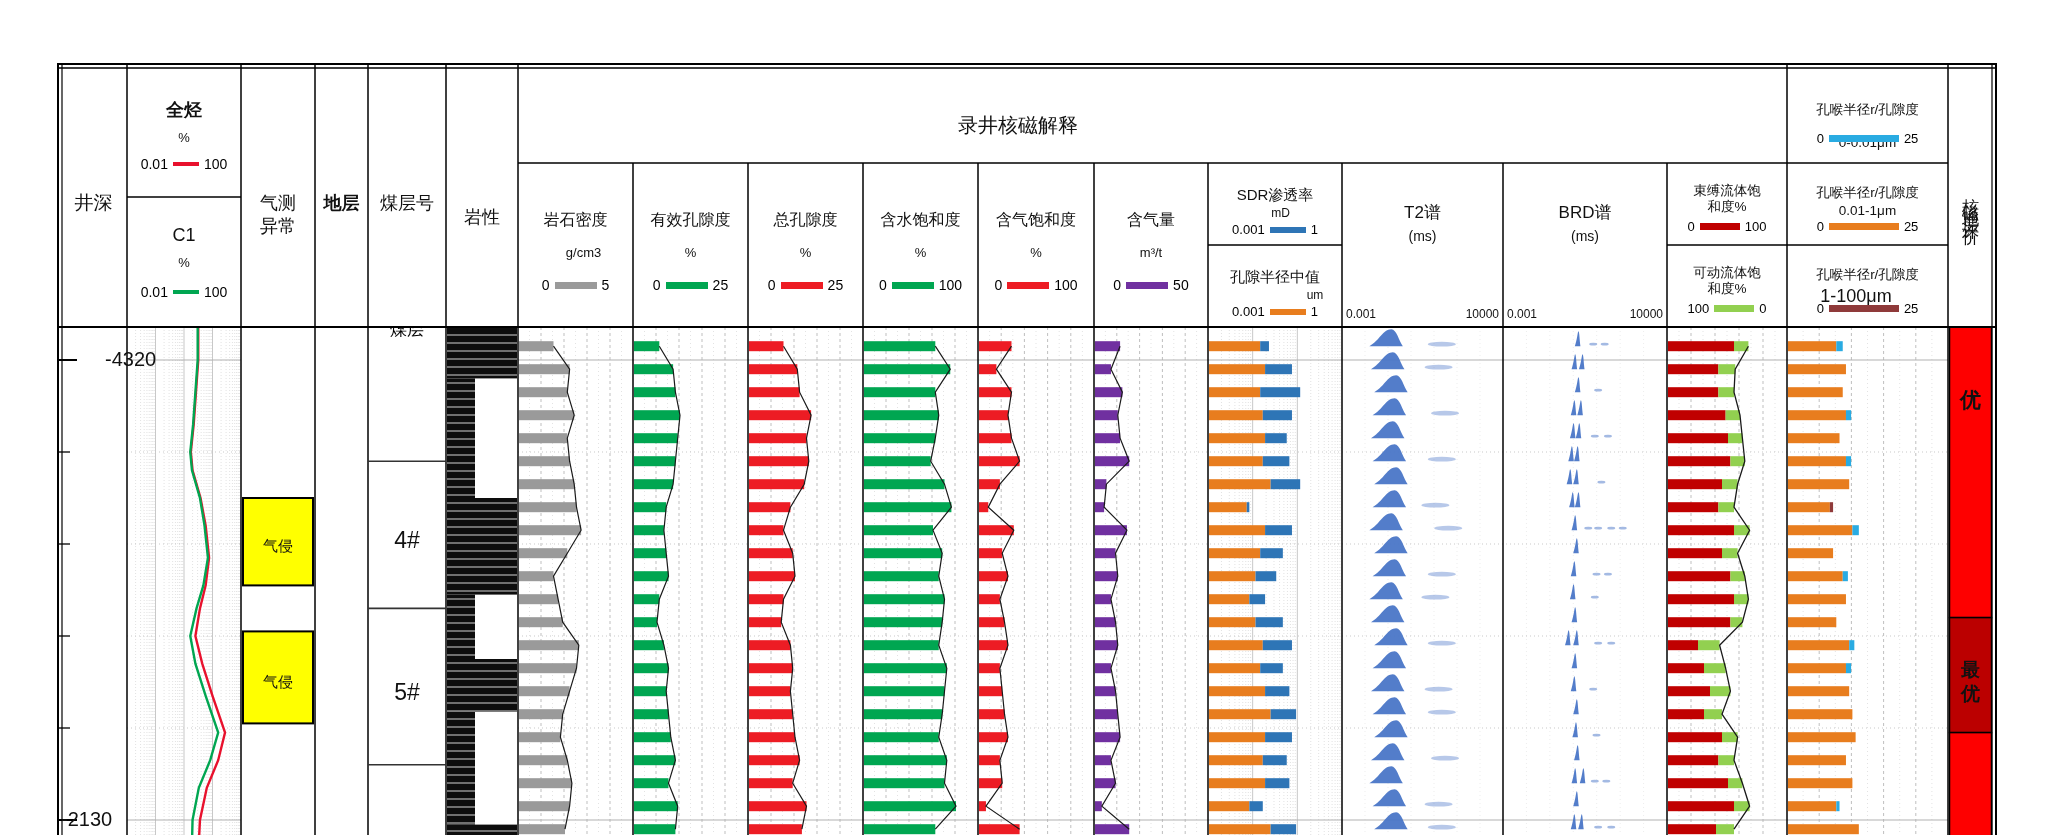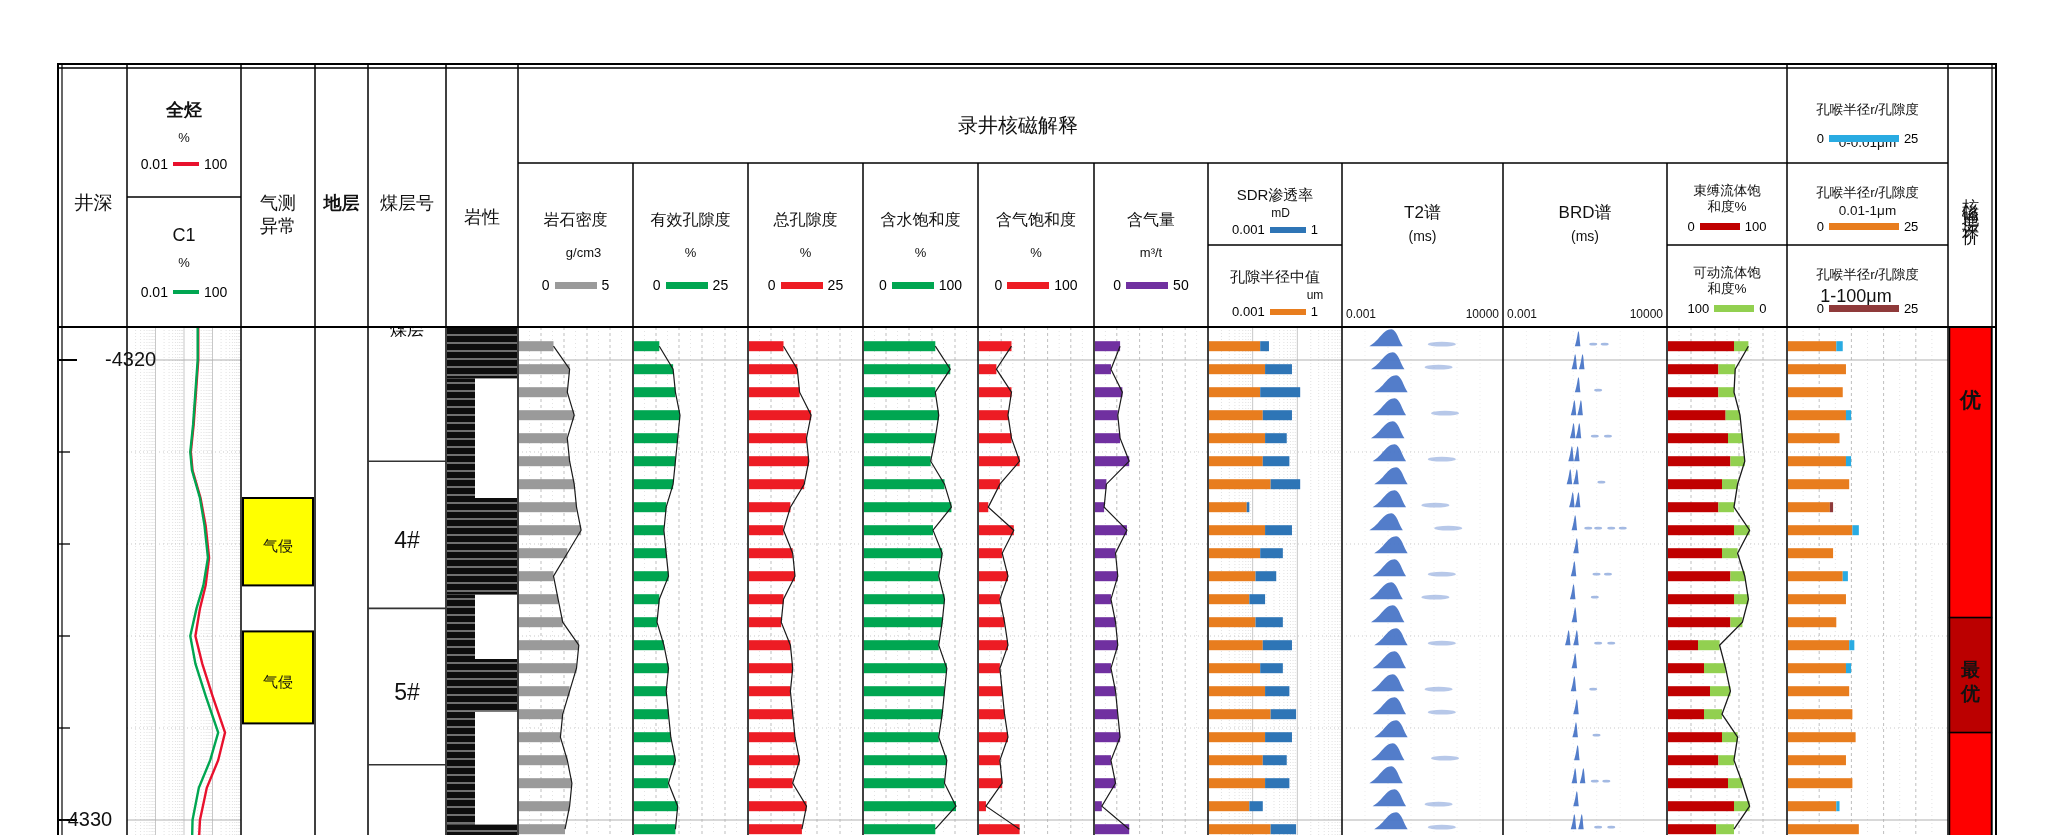--- a/index.html
+++ b/index.html
@@ -735,21 +735,21 @@
       </div>
       <div class="lbl" style="left: 1787px; width: 161px; font-size: 13.5px; top: 267.28px; line-height: 1.25;">孔喉半径r/孔隙度</div>
       <div class="lbl" style="left: 1787px; width: 138px; font-size: 18px; top: 285.28px; line-height: 1.25;">1-100μm</div>
       <div class="scale-row" style="left: 1787px; width: 161px; top: 301px; font-size: 13px;">
         <span>0</span>
         <span class="bar" style="width: 70px; height: 7px; background: rgb(143, 58, 58);"></span>
         <span>25</span>
       </div>
       <div class="lbl vtext" style="left: 1948px; width: 45px; font-size: 17px; top: 85px; height: 235px; line-height: 45px;">核磁地层评价</div>
       <div class="lbl" style="left: 61px; width: 68px; font-size: 20px; text-align: left; top: 346.6px; line-height: 1.25; padding-left: 44px;">-4320</div>
-      <div class="lbl" style="left: 61px; width: 68px; font-size: 20px; text-align: left; top: 806.6px; line-height: 1.25;">-4330</div>
+      <div class="lbl" style="left: 61px; width: 68px; font-size: 20px; text-align: left; top: 806.6px; line-height: 1.25;">-2130</div>
       <div class="lbl" style="left: 241px; width: 74px; font-size: 15px; top: 536.9px; line-height: 1.25;">气侵</div>
       <div class="lbl" style="left: 241px; width: 74px; font-size: 15px; top: 672.6px; line-height: 1.25;">气侵</div>
       <div class="clipbox" style="left: 368px; top: 328px; width: 78px; height: 14px;">
         <span style="position: relative; top: -10px; display: block; text-align: center; font-size: 17px;">煤层</span>
       </div>
       <div class="lbl" style="left: 368px; width: 78px; font-size: 23px; top: 526.24px; line-height: 1.25;">4#</div>
       <div class="lbl" style="left: 368px; width: 78px; font-size: 23px; top: 678.04px; line-height: 1.25;">5#</div>
       <div class="lbl" style="left: 1948px; width: 45px; font-size: 21px; font-weight: bold; top: 387.38px; line-height: 1.25;">优</div>
       <div class="lbl" style="left: 1948px; width: 45px; font-size: 19px; font-weight: bold; top: 657.94px; line-height: 1.25;">最
 优</div>

